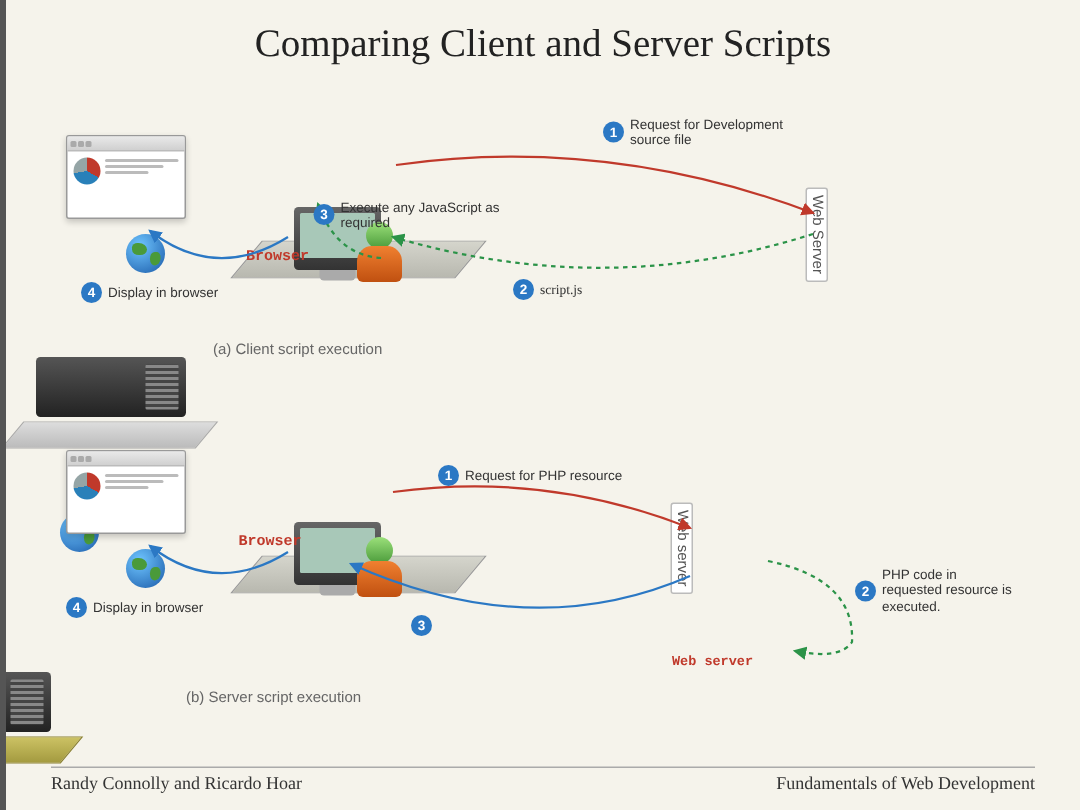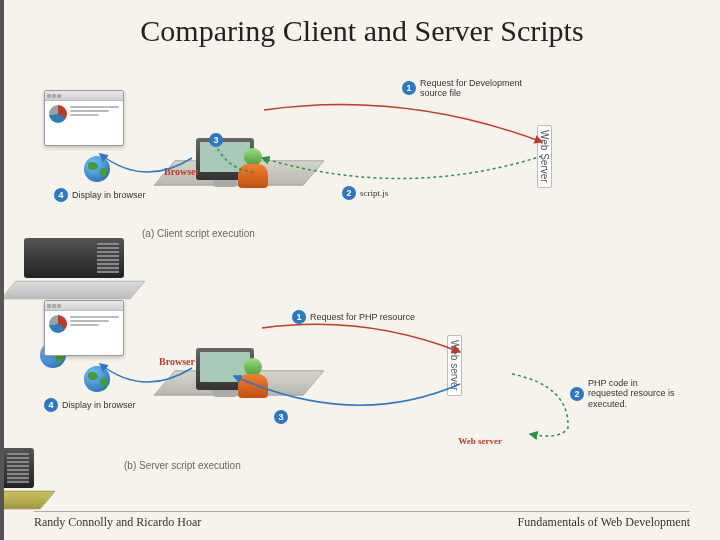--- a/index.html
+++ b/index.html
@@ -1,18 +1,18 @@
 <!DOCTYPE html>
 <html><head>
 <meta charset="utf-8">
 <style>
   *{box-sizing:border-box;margin:0;padding:0}
   body{width:720px;height:540px;background:#f5f3eb;font-family:Georgia,'Times New Roman',serif;position:relative;overflow:hidden;border-left:4px solid #555}
   .slide{width:100%;height:100%;position:relative}
-  .title{font-size:30px;font-weight:400;color:#222;text-align:center;padding:14px 20px 4px;font-family:Georgia,serif}
+  .title{font-size:26px;font-weight:400;color:#222;text-align:center;padding:14px 20px 4px;font-family:Georgia,serif}
   .stage{position:absolute;left:40px;right:40px}
   .sA{top:70px;height:190px}
   .sB{top:280px;height:200px}
   .iso{position:absolute}
   
   .bw{width:80px;height:56px;background:#fff;border:1px solid #999;border-radius:2px;box-shadow:0 2px 4px rgba(0,0,0,.2)}
   .bw .bar{height:10px;background:linear-gradient(#e9e9e9,#d0d0d0);border-bottom:1px solid #bbb;display:flex;align-items:center;padding:0 2px;gap:1px}
   .bw .dot{width:4px;height:4px;background:#aaa;border-radius:1px}
   .bw .body{padding:4px;display:flex;gap:3px}
   .pie{width:18px;height:18px;border-radius:50%;background:conic-gradient(#c0392b 0 120deg,#2980b9 120deg 260deg,#95a5a6 260deg 360deg)}
@@ -40,21 +40,21 @@
   
   .globe{width:26px;height:26px;border-radius:50%;background:radial-gradient(circle at 35% 30%,#6fc5ff,#1a5aa8);position:relative;overflow:hidden}
   .globe:before{content:'';position:absolute;width:10px;height:8px;background:#4a9a3a;top:6px;left:4px;border-radius:40% 60% 50% 50%}
   .globe:after{content:'';position:absolute;width:7px;height:9px;background:#4a9a3a;top:12px;right:3px;border-radius:50% 40% 60% 50%}
   
   .vlab{position:absolute;writing-mode:vertical-rl;font-family:Arial,sans-serif;font-size:10px;color:#555;background:#fff;border:1px solid #bbb;padding:4px 1px;border-radius:2px}
   
   .step{position:absolute;display:flex;align-items:center;gap:4px;font-family:Arial,sans-serif;font-size:9px;color:#333}
   .step .n{width:14px;height:14px;border-radius:50%;background:#2b78c4;color:#fff;display:flex;align-items:center;justify-content:center;font-weight:bold;font-size:9px;flex-shrink:0}
   .step .t{line-height:1.15}
-  .red{color:#c0392b;font-weight:bold;font-family:Liberation Serif, serif;font-size:10px}
+  .red{color:#c0392b;font-weight:bold;font-family:Liberation Mono, monospace;font-size:10px}
   .cap{position:absolute;font-family:Arial,sans-serif;font-size:10px;color:#666}
   
   .ftr{position:absolute;bottom:10px;left:30px;right:30px;border-top:1px solid #aaa;padding-top:3px;display:flex;justify-content:space-between;font-size:12px;color:#333}
   
   svg.ar{position:absolute;overflow:visible;pointer-events:none}
 </style>
 </head>
 <body>
 
 <div class="slide">
@@ -132,20 +132,21 @@
     <div class="step" style="left:358px;top:8px;width:130px">
         <span class="n">1</span>
         <span class="t">Request for Development source file</span>
       </div>
     <div class="step" style="left:298px;top:116px">
         <span class="n">2</span>
         <span class="t" style="font-family:Liberation Serif, serif">script.js</span>
       </div>
     <div class="step" style="left:165px;top:63px;width:150px">
         <span class="n">3</span>
+        <span class="t">Execute any JavaScript as required</span>
       </div>
     <div class="step" style="left:10px;top:118px">
         <span class="n">4</span>
         <span class="t">Display in browser</span>
       </div>
 
     <div class="cap" style="left:98px;top:158px">(a) Client script execution</div>
   </div>
 
   <div class="stage sB">

